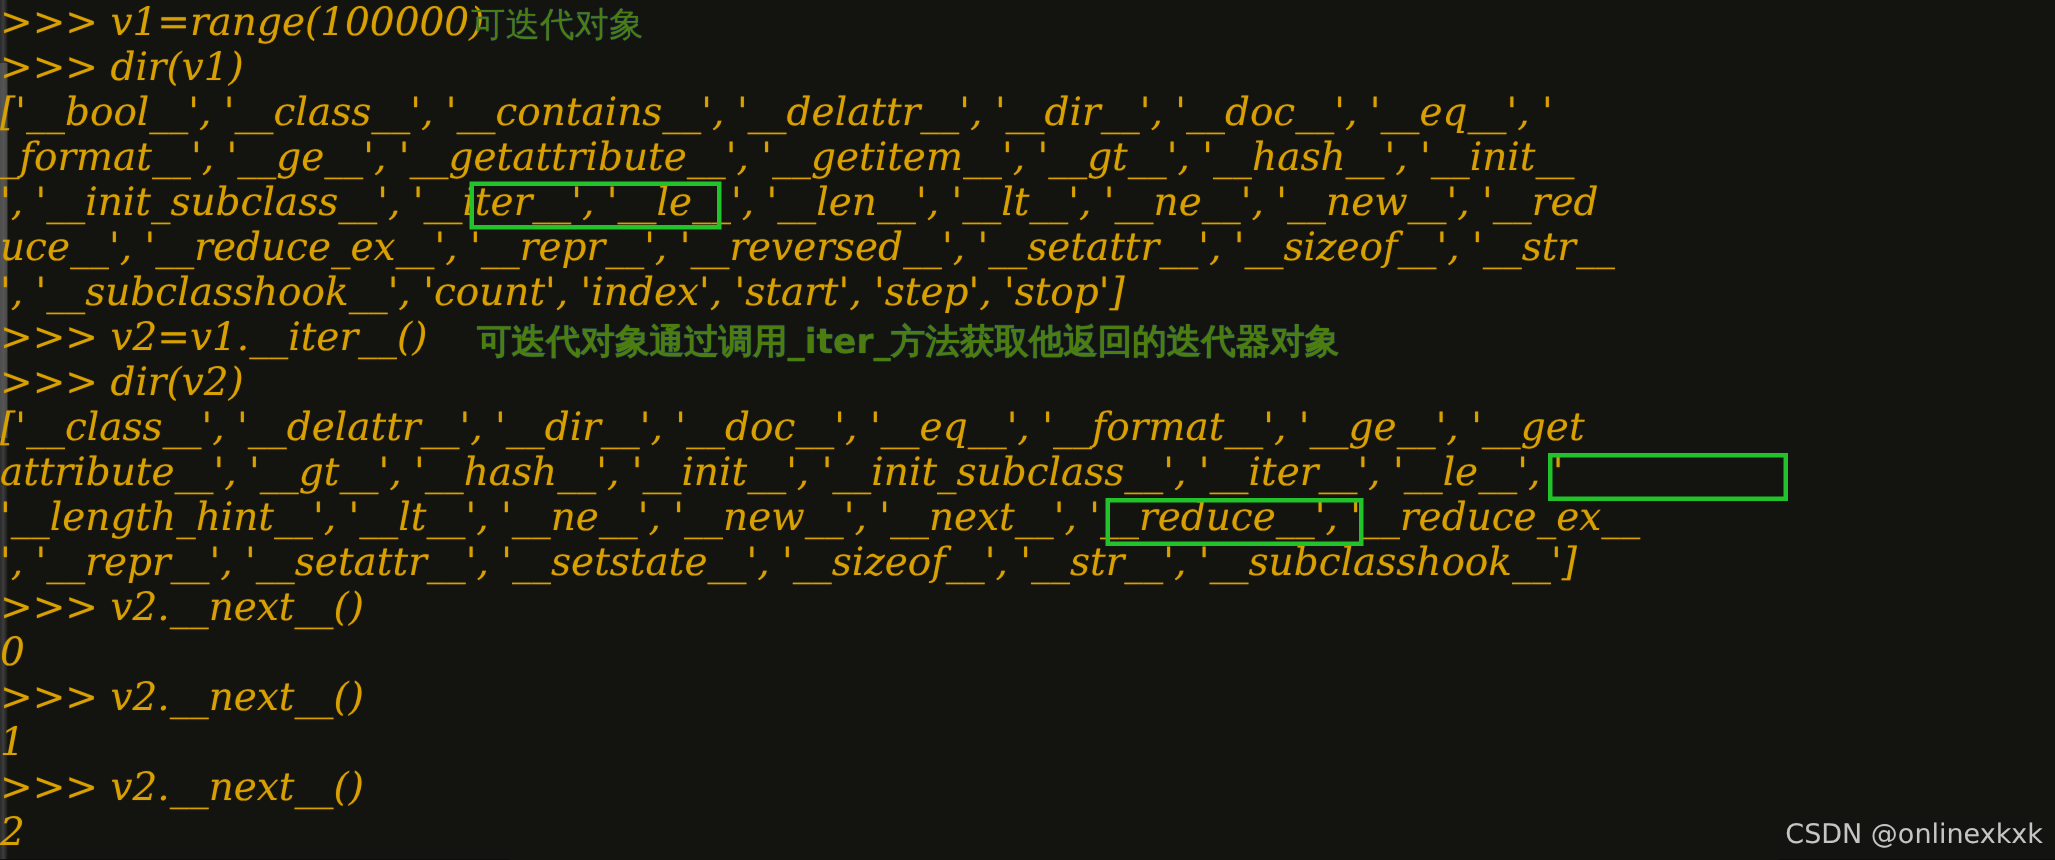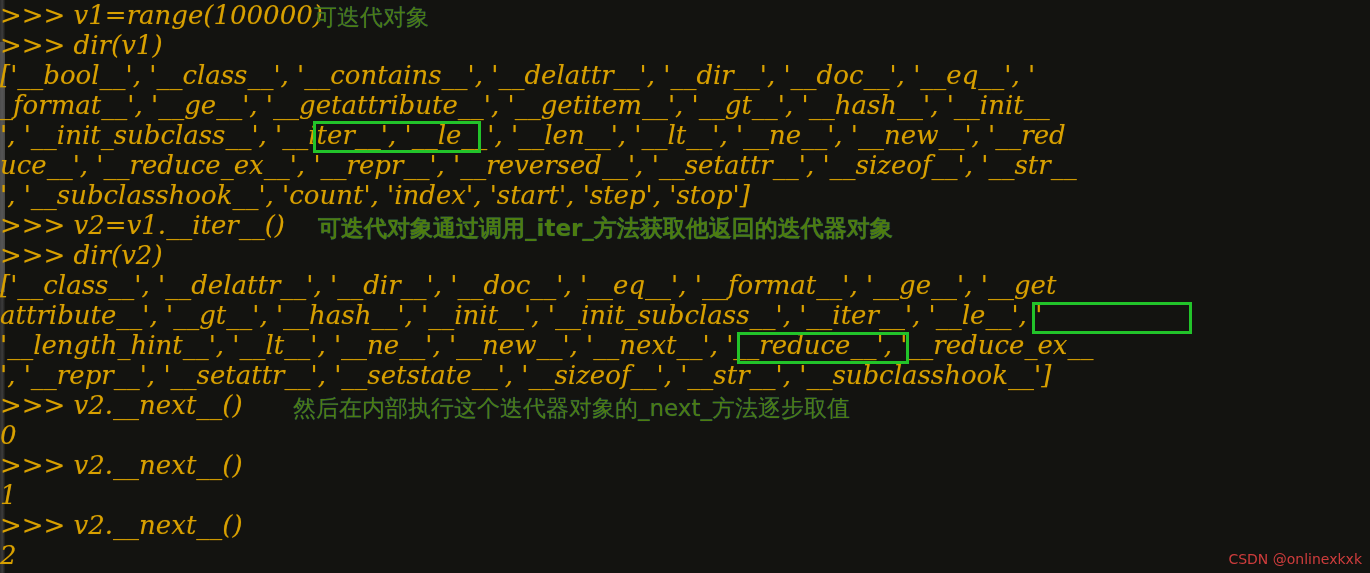--- a/index.html
+++ b/index.html
@@ -66,23 +66,23 @@
     position: absolute;
     border: 3px solid #22c32a;
     box-sizing: border-box;
     pointer-events: none;
     background: transparent;
   }
   #watermark {
     position: absolute;
     right: 8px;
     bottom: 6px;
-    color: #ef4444;
+    color: #e5e5e5;
     font-family: "DejaVu Sans", "Liberation Sans", sans-serif;
-    font-size: 14px;
+    font-size: 18px;
     opacity: .85;
     white-space: pre;
   }
 </style>
 </head>
 <body>
 
 <div id="screen">
 
   <div id="left-rail">
@@ -106,20 +106,19 @@
     <div class="line" style="top:390px;"><span class="txt">&gt;&gt;&gt; v2.__next__()</span></div>
     <div class="line" style="top:420px;"><span class="txt">0</span></div>
     <div class="line" style="top:450px;"><span class="txt">&gt;&gt;&gt; v2.__next__()</span></div>
     <div class="line" style="top:480px;"><span class="txt">1</span></div>
     <div class="line" style="top:510px;"><span class="txt">&gt;&gt;&gt; v2.__next__()</span></div>
     <div class="line" style="top:540px;"><span class="txt">2</span></div>
   </div>
 
   <div class="note" style="left:314px; top:3px;">可迭代对象</div>
   <div class="note" style="left:318px; top:214px;font-weight:bold;">可迭代对象通过调用_iter_方法获取他返回的迭代器对象</div>
-  <div class="note" style="left:293px; top:394px;">然后在内部执行这个迭代器对象的_next_方法逐步取值</div>
 
   <div class="hl-box" style="left:313px; top:121px; width:168px; height:32px;"></div>
   <div class="hl-box" style="left:1032px; top:302px; width:160px; height:32px;"></div>
   <div class="hl-box" style="left:737px; top:332px; width:172px; height:32px;"></div>
 
   <div id="watermark">CSDN @onlinexkxk</div>
 </div>
 
 </body></html>

